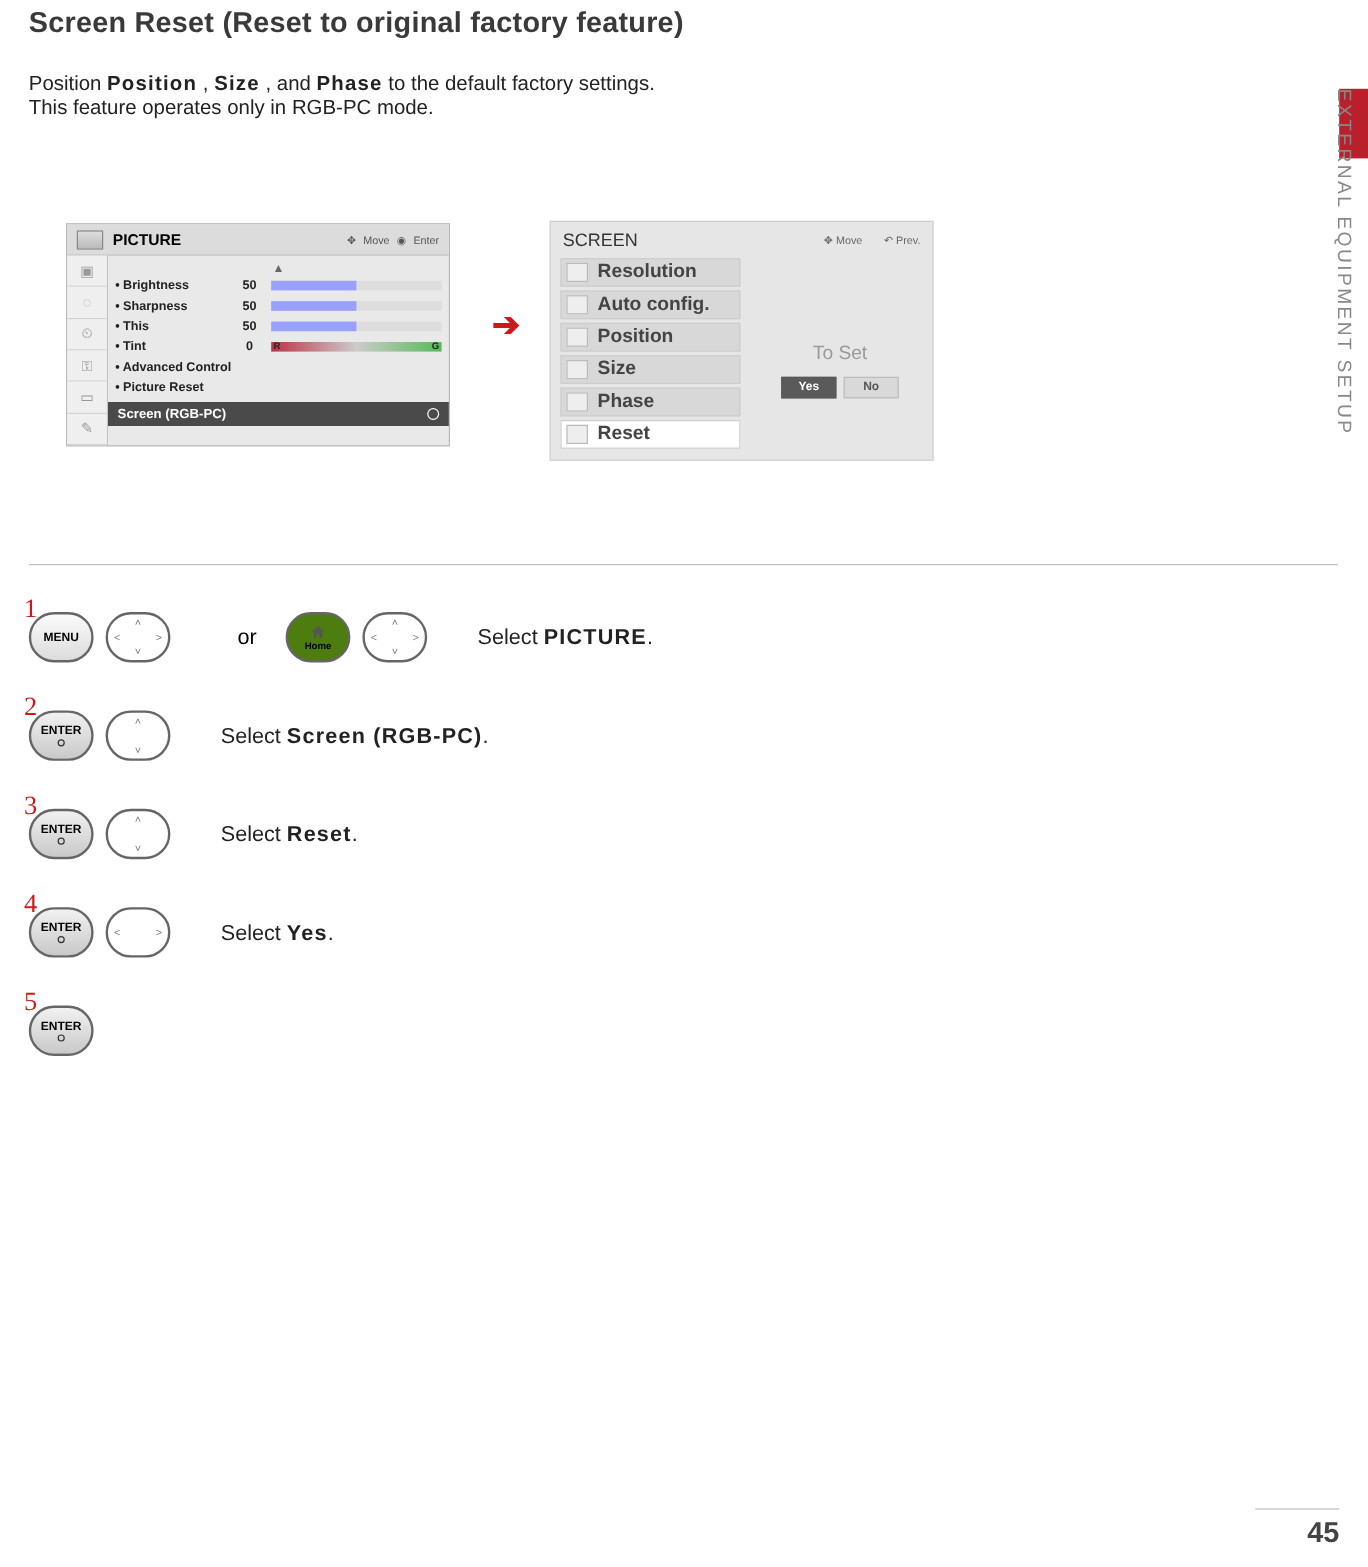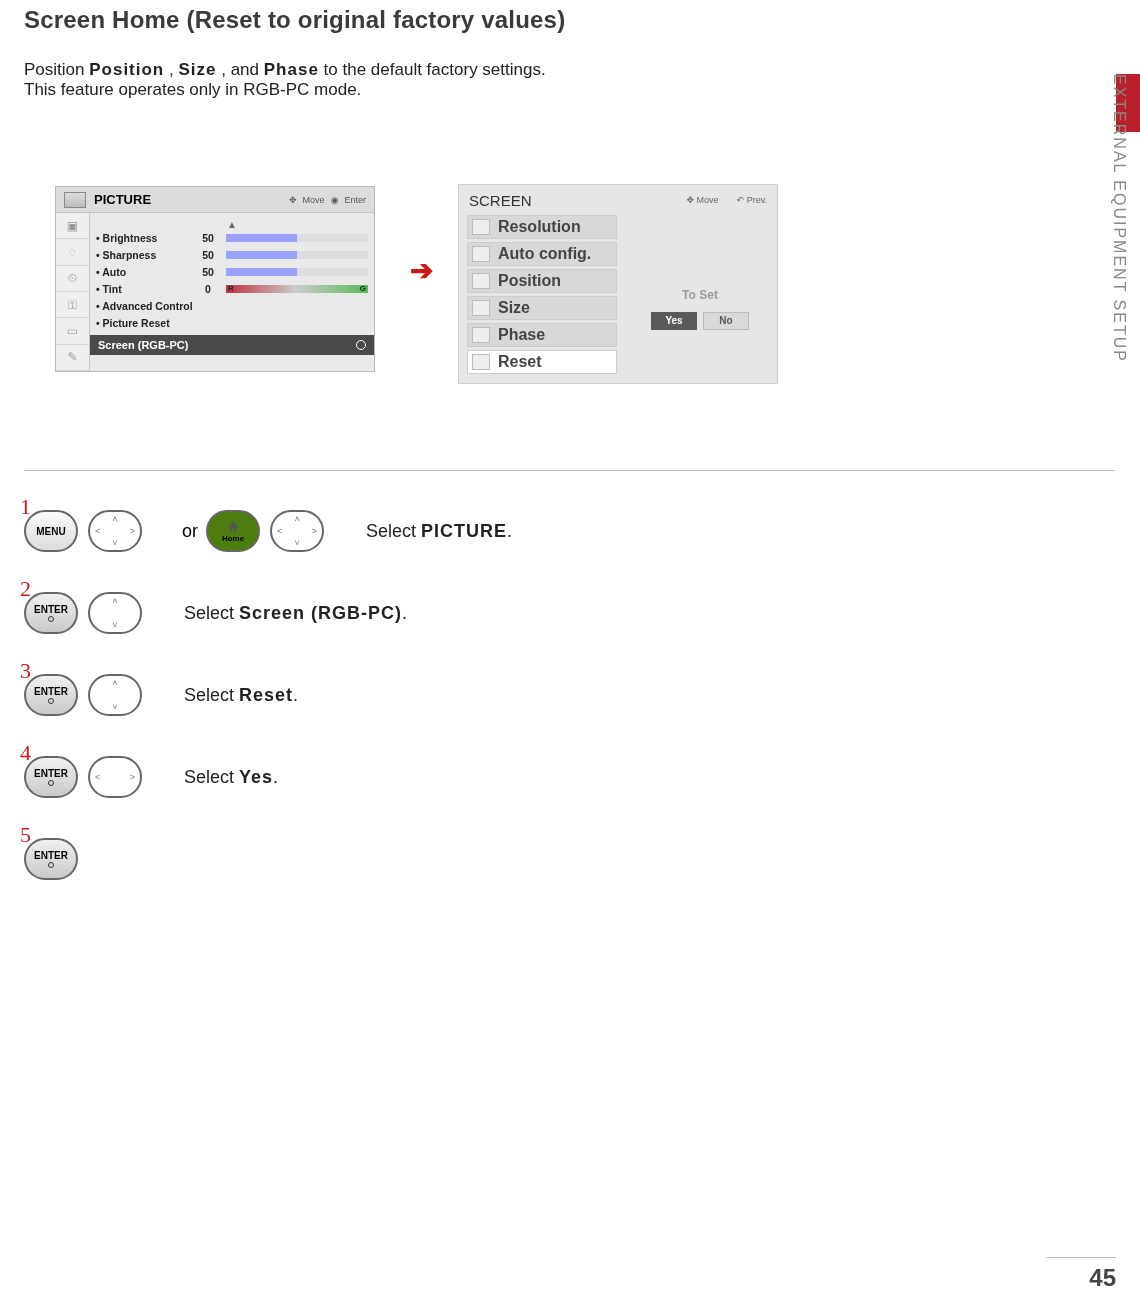--- a/index.html
+++ b/index.html
@@ -45,36 +45,36 @@
   .screen-panel { position:absolute; left:458px; top:184px; width:320px; height:200px; background:#e6e6e6; border:1px solid #cfcfcf; font-size:11px; }
   .sp-header { height:30px; display:flex; align-items:center; padding:0 10px; }
   .sp-header .sp-title { font-weight:400; font-size:15px; flex:1; color:#333; }
   .sp-header .sp-hint { font-size:9px; color:#666; display:flex; gap:18px; }
   .sp-body { display:flex; height:calc(100% - 30px); }
   .sp-list { width:164px; display:flex; flex-direction:column; padding:0 6px 6px 8px; }
   .sp-item { height:25px; margin-bottom:3px; background:#d8d8d8; display:flex; align-items:center; font-size:16px; font-weight:700; color:#444; padding-left:4px; border:1px solid #cdcdcd; }
   .sp-item .ico { width:18px; height:16px; border:1px solid #bbb; background:#eee; margin-right:8px;}
   .sp-item.active { background:#fff; }
   .sp-right { flex:1; display:flex; flex-direction:column; align-items:center; justify-content:center; gap:10px; }
-  .sp-right .toset { font-size:12px; font-weight:700; color:#9a9a9a;margin-top:19px; }
+  .sp-right .toset { font-size:16px; font-weight:400; color:#9a9a9a;margin-top:19px; }
   .sp-right .yn { display:flex; gap:6px; }
   .sp-right .yn span { width:46px; height:18px; display:flex; align-items:center; justify-content:center; font-size:10px; font-weight:700; background:#d9d9d9; color:#555; border:1px solid #bcbcbc;}
   .sp-right .yn span.yes { background:#5a5a5a; color:#fff; border-color:#5a5a5a; }
 
   
   .divider { position:absolute; left:24px; top:470px; right:25px; height:1px; background:#bfbfbf; }
 
   
   .steps { position:absolute; left:24px; top:500px; right:40px; }
   .step { position:relative; min-height:62px; display:flex; align-items:center; margin-bottom:20px; }
   .step .num { position:absolute; left:-4px; top:-6px; font-size:22px; color:#cc1a1a; font-weight:400; font-family: Georgia, serif; }
   .step .btns { display:flex; align-items:center; gap:10px; min-width:150px; }
   .step .txt { font-size:18px; color:#222; margin-left:10px; }
   .step .txt b { font-weight:700; letter-spacing:1px; }
-  .step .or { font-size:18px; margin:0 8px;text-align:right; }
+  .step .or { font-size:18px; margin:0 24px;text-align:right; }
 
   
   .rbtn { width:54px; height:42px; border:2px solid #666; border-radius:24px; display:flex; align-items:center; justify-content:center; font-size:10px; font-weight:700; background:#4d7c0f; flex-direction:column; }
   .rbtn.menu { background:linear-gradient(#fbfbfb,#dcdcdc); }
   .rbtn.enter { background:linear-gradient(#f1f1f1,#c9c9c9); gap:1px;}
   .rbtn.enter .o { width:6px; height:6px; border:1px solid #333; border-radius:50%; }
   .rbtn.home svg { width:14px; height:14px; }
   .navpad { width:54px; height:42px; border:2px solid #666; border-radius:24px; position:relative; background:#fff; }
   .navpad i { position:absolute; font-style:normal; font-size:9px; color:#777; }
   .navpad .u{top:2px;left:50%;transform:translateX(-50%);} .navpad .d{bottom:2px;left:50%;transform:translateX(-50%);} .navpad .l{left:5px;top:50%;transform:translateY(-50%);} .navpad .r{right:5px;top:50%;transform:translateY(-50%);}
@@ -82,21 +82,21 @@
   
   .pageno { position:absolute; right:24px; bottom:14px; font-size:24px; font-weight:700; color:#444; }
   .footline { position:absolute; right:24px; bottom:48px; left:auto; width:70px; height:1px; background:#bdbdbd; }
 </style>
 </head>
 <body>
 
 <div class="side-tab"></div>
 <div class="side-label">EXTERNAL EQUIPMENT SETUP</div>
 
-<div class="title">Screen Home (Reset to original factory values)</div>
+<div class="title">Screen Reset (Reset to original factory feature)</div>
 
 <div class="sub">
   <span>Position </span>
   <b>Position</b>
   <span>, </span>
   <b>Size</b>
   <span>, and </span>
   <b>Phase</b>
   <span> to the default factory settings.</span>
 </div>
@@ -133,21 +133,21 @@
             </span>
         </li>
         <li>
           <span class="lab">• Sharpness</span>
           <span class="val">50</span>
           <span class="bar">
               <i style="width:50%"></i>
             </span>
         </li>
         <li>
-          <span class="lab">• Auto</span>
+          <span class="lab">• This</span>
           <span class="val">50</span>
           <span class="bar">
               <i style="width:50%"></i>
             </span>
         </li>
         <li>
           <span class="lab">• Tint</span>
           <span class="val">0</span>
           <span class="bar tint">
             <span class="r">R</span>

